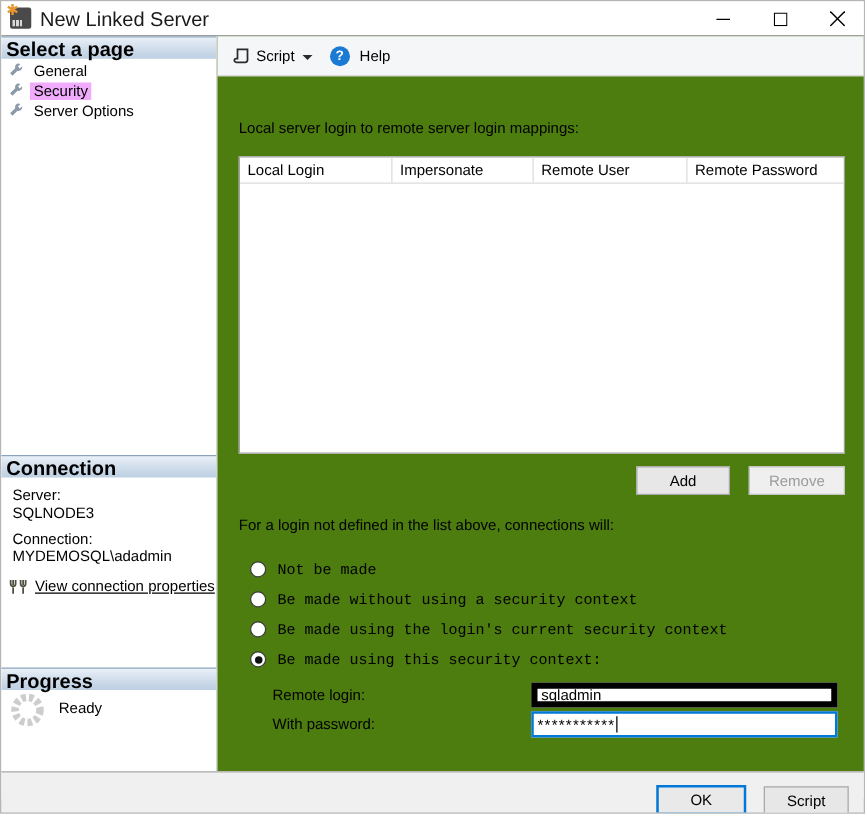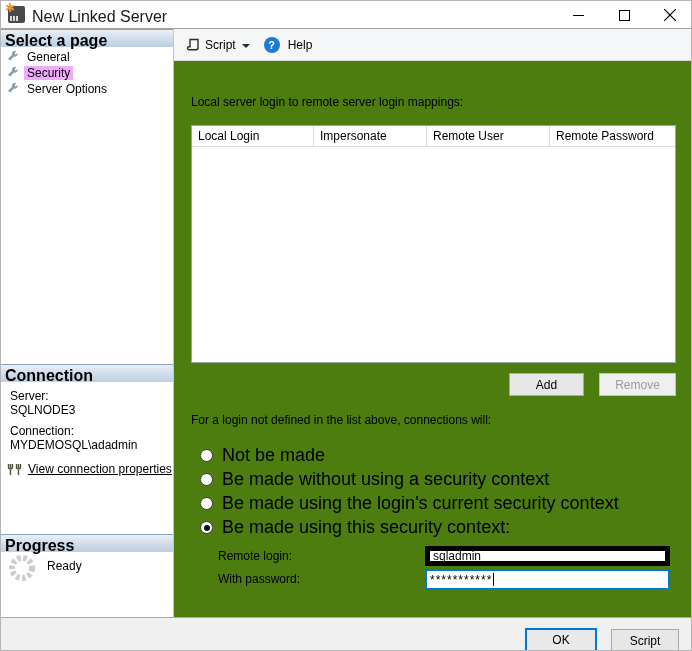--- a/index.html
+++ b/index.html
@@ -65,21 +65,21 @@
   .btn { font-size: 12px; background: #e7e7e7; border: 1px solid #a8a8a8; display: flex; align-items: center; justify-content: center; cursor: pointer; }
   .btn-add { position: absolute; left: 335px; top: 344px; width: 75px; height: 23px; }
   .btn-remove { position: absolute; left: 425px; top: 344px; width: 77px; height: 23px; color: #9b9b9b; border-color: #c3c3c3; background: #efefef; cursor: default; }
 
   .fallback-label { position: absolute; left: 17px; top: 384px; font-size: 12px; }
 
   .radio-group { position: absolute; left: 26px; top: 420px; }
   .radio-row { display: flex; align-items: center; height: 13px; margin-bottom: 11px; cursor: default; }
   .radio-circle { width: 13px; height: 13px; border: 1px solid #3c3c3c; border-radius: 50%; background: #fff; position: relative; flex: 0 0 auto; }
   .radio-row.checked .radio-circle::after { content: ""; position: absolute; left: 2.5px; top: 2.5px; width: 6px; height: 6px; background: #111; border-radius: 50%; }
-  .radio-label { margin-left: 9px; font-size: 18px; white-space: nowrap; }
+  .radio-label { margin-left: 9px; font-size: 12px; white-space: nowrap; font-family: Liberation Mono, monospace; }
 
   .field-label { position: absolute; left: 44px; font-size: 12px; }
   .lbl-remote { top: 520px; }
   .lbl-password { top: 543px; }
   .text-input { position: absolute; left: 251px; width: 245px; height: 20px; border: 5px solid #000000; background: #fff; font-family: "Liberation Sans", sans-serif; font-size: 12px; padding: 0 3px; }
   .input-remote { top: 517px; }
   .password-box { position: absolute; left: 251px; top: 540px; width: 245px; height: 21px; border: 2px solid #0078d7; background: #fff; display: flex; align-items: center; padding-left: 3px; }
   .password-box .pw-text { font-size: 12px; letter-spacing: 1px; line-height: 10px; }
   .pw-caret { display: inline-block; width: 1px; height: 13px; background: #000; margin-left: 1px; }
 

